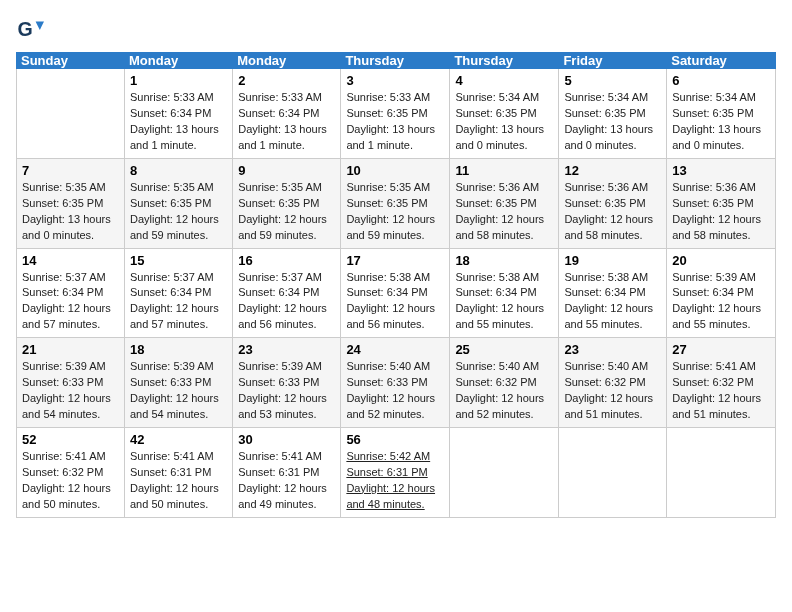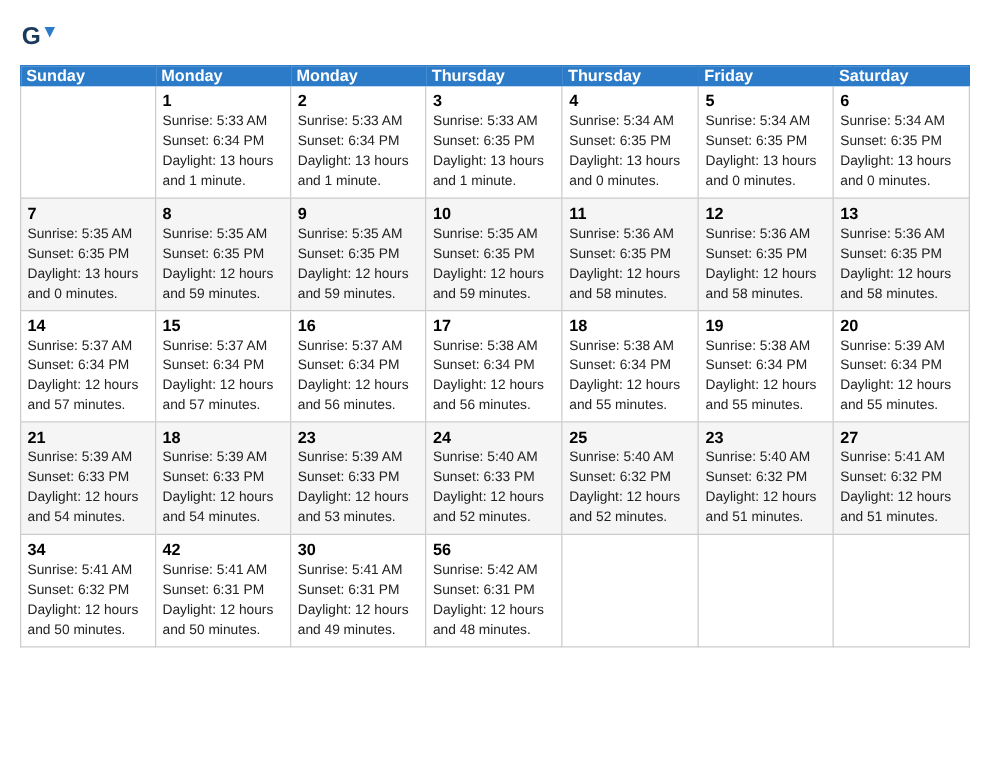--- a/index.html
+++ b/index.html
@@ -275,40 +275,40 @@
         </td>
         <td>
           <span class="day-num">27</span>
           <div class="cell-info" style="white-space: pre-line;">Sunrise: 5:41 AM
 Sunset: 6:32 PM
 Daylight: 12 hours and 51 minutes.</div>
         </td>
       </tr>
       <tr>
         <td>
-          <span class="day-num">34</span>
+          <span class="day-num">52</span>
           <div class="cell-info" style="white-space: pre-line;">Sunrise: 5:41 AM
 Sunset: 6:32 PM
 Daylight: 12 hours and 50 minutes.</div>
         </td>
         <td>
           <span class="day-num">42</span>
           <div class="cell-info" style="white-space: pre-line;">Sunrise: 5:41 AM
 Sunset: 6:31 PM
 Daylight: 12 hours and 50 minutes.</div>
         </td>
         <td>
           <span class="day-num">30</span>
           <div class="cell-info" style="white-space: pre-line;">Sunrise: 5:41 AM
 Sunset: 6:31 PM
 Daylight: 12 hours and 49 minutes.</div>
         </td>
         <td>
           <span class="day-num">56</span>
-          <div class="cell-info" style="white-space: pre-line;">Sunrise: 5:42 AM
+          <div class="cell-info" style="white-space: pre-line; text-decoration: underline;">Sunrise: 5:42 AM
 Sunset: 6:31 PM
 Daylight: 12 hours and 48 minutes.</div>
         </td>
         <td></td>
         <td></td>
         <td></td>
       </tr>
     </tbody>
 </table>
 

